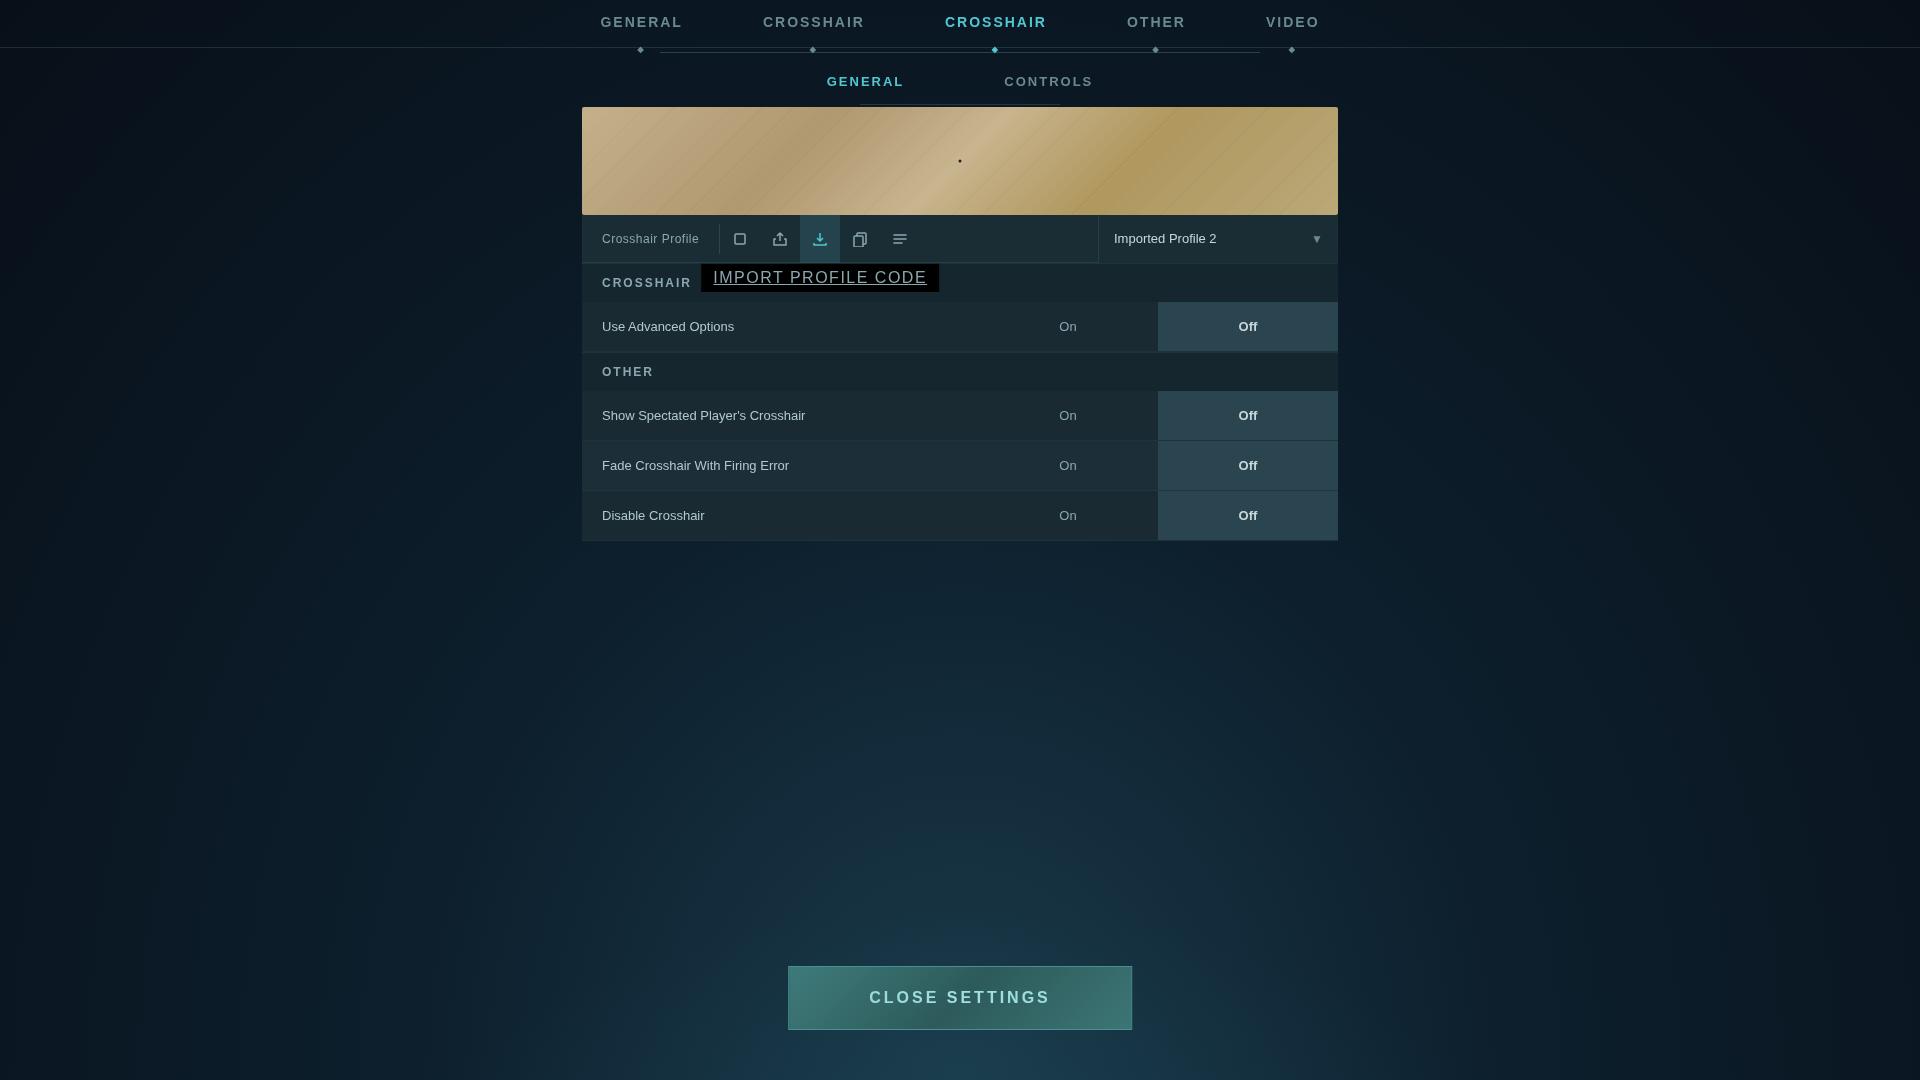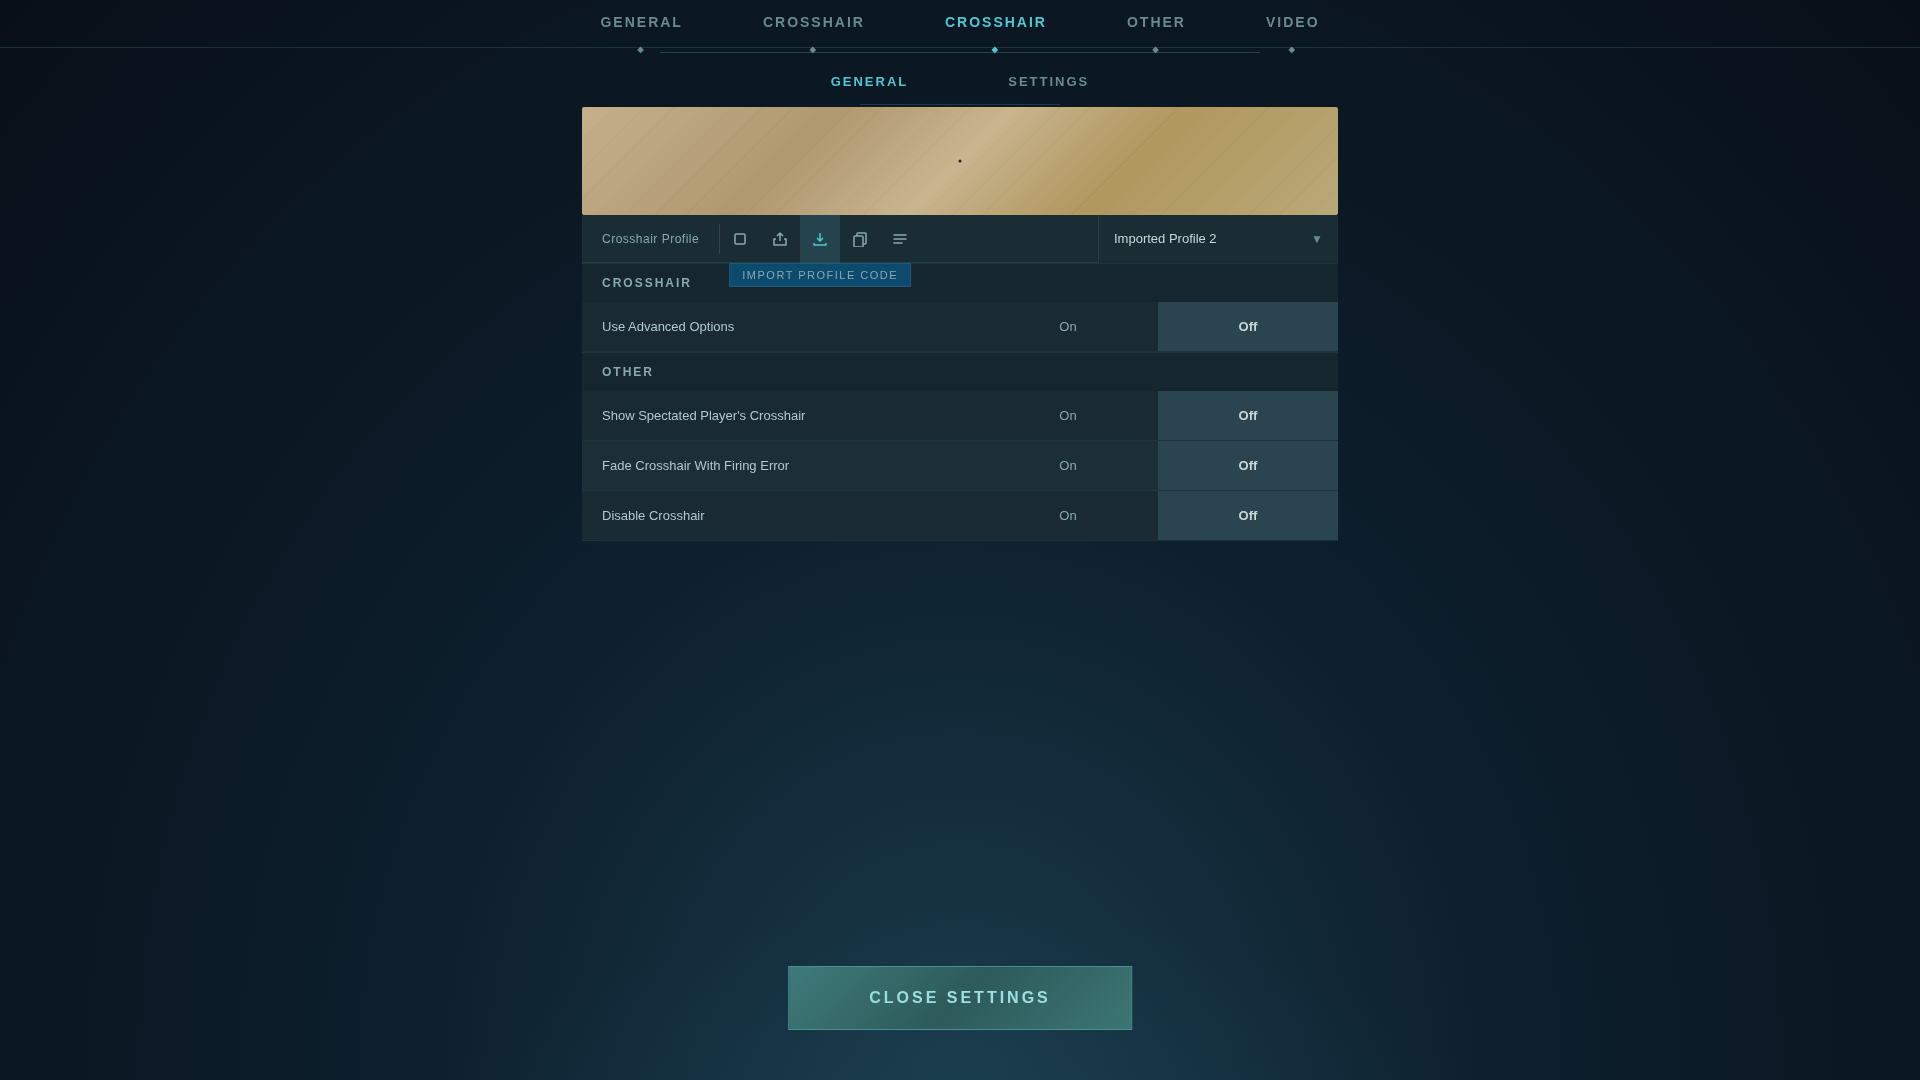--- a/index.html
+++ b/index.html
@@ -218,28 +218,29 @@
       display: flex;
       flex-direction: column;
       align-items: center;
     }
 
     .tooltip-label {
       position: absolute;
       top: 48px;
       left: 50%;
       transform: translateX(-50%);
-      background: #0c4a6e;
+      background: #000000;
       border: 1px solid rgba(80,130,140,0.3);
       color: #8aa8b0;
-      font-size: 11px;
+      font-size: 16px;
       letter-spacing: 1.5px;
       padding: 5px 12px;
       white-space: nowrap;
       z-index: 100;
+      text-decoration: underline;
     }
 
     .profile-dropdown {
       display: flex;
       align-items: center;
       background: #1a2d35;
       border-left: 1px solid rgba(80,130,140,0.2);
       padding: 0 15px;
       height: 48px;
       min-width: 240px;
@@ -360,21 +361,21 @@
   <div class="nav-line"></div>
   <a class="nav-item">GENERAL</a>
   <a class="nav-item">CROSSHAIR</a>
   <a class="nav-item active">CROSSHAIR</a>
   <a class="nav-item">OTHER</a>
   <a class="nav-item">VIDEO</a>
 </nav>
 
 <div class="sub-nav">
   <span class="sub-nav-item active">GENERAL</span>
-  <span class="sub-nav-item">SETTINGS</span>
+  <span class="sub-nav-item">CONTROLS</span>
 </div>
 
 <div class="main-content">
 
   <div class="preview-area">
     <div class="crosshair-dot"></div>
   </div>
 
   <div class="profile-bar">
     <span class="profile-label">Crosshair Profile</span>

